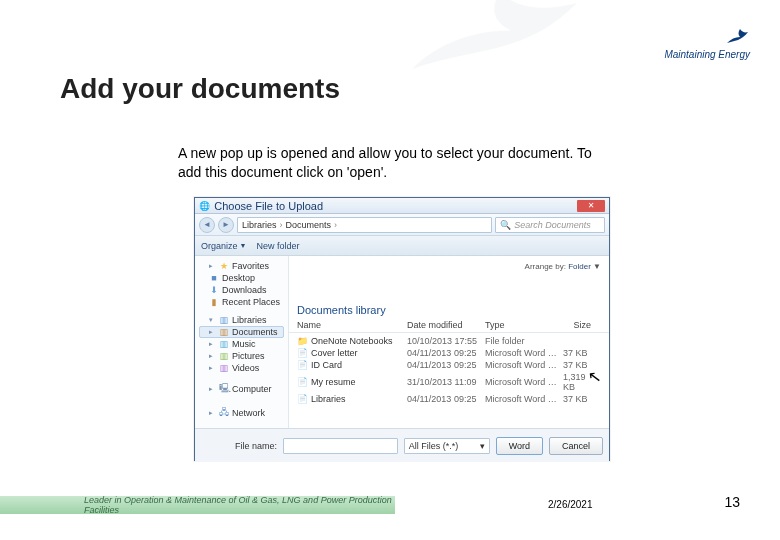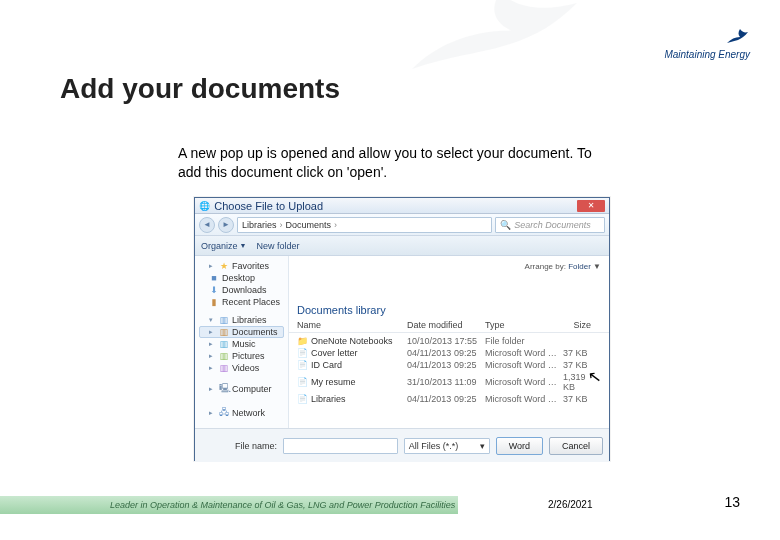--- a/index.html
+++ b/index.html
@@ -132,24 +132,24 @@
     background:#f1f5f9; display:flex; align-items:center;
     padding:0 6px; gap:6px;
   }
   .dlg-footer .lbl{font-size:9px; color:#333; margin-left:34px;text-align:right;}
   .fname { flex:1; height:16px; background:#fff; border:1px solid #b3c8dd; border-radius:1px;}
   .ftype { width:86px; height:16px; background:#fff; border:1px solid #b3c8dd; font-size:9px; display:flex; align-items:center; padding:0 4px; justify-content:space-between; color:#333; border-radius:1px;}
   .btn { height:18px; padding:0 12px; background:linear-gradient(#fefefe,#e6e9ec); border:1px solid #9fb2c7; border-radius:2px; font-size:9px; color:#222; display:flex; align-items:center;}
   .btn.open{ border-color:#7aa9d8;}
   
   .footer-bar {
-    position:absolute; left:0; bottom:26px; width:458px; height:18px;
+    position:absolute; left:0; bottom:26px; width:395px; height:18px;
     background: linear-gradient(#c9e8cf,#9fd2a8);
     color:#356b45; font-size:9px; font-style:italic;
-    display:flex; align-items:center; padding-left:110px;
+    display:flex; align-items:center; padding-left:84px;
   }
   .footer-date { position:absolute; bottom:30px; left:548px; font-size:10px; color:#000;}
   .footer-pg { position:absolute; bottom:30px; right:40px; font-size:14px; color:#000;}
 </style>
 </head>
 <body>
 
 <div class="watermark">
   <svg viewBox="0 0 200 120">
       <path d="M20 90 C40 70 70 55 110 55 C95 48 90 36 100 20 C115 35 140 38 170 30 C150 50 130 62 100 70 C80 76 55 78 20 90 Z" fill="#bcc3c9"></path>

